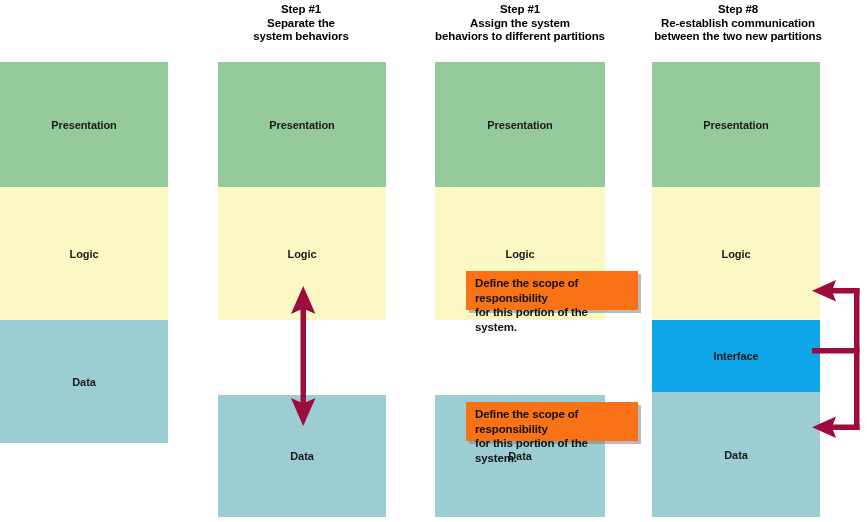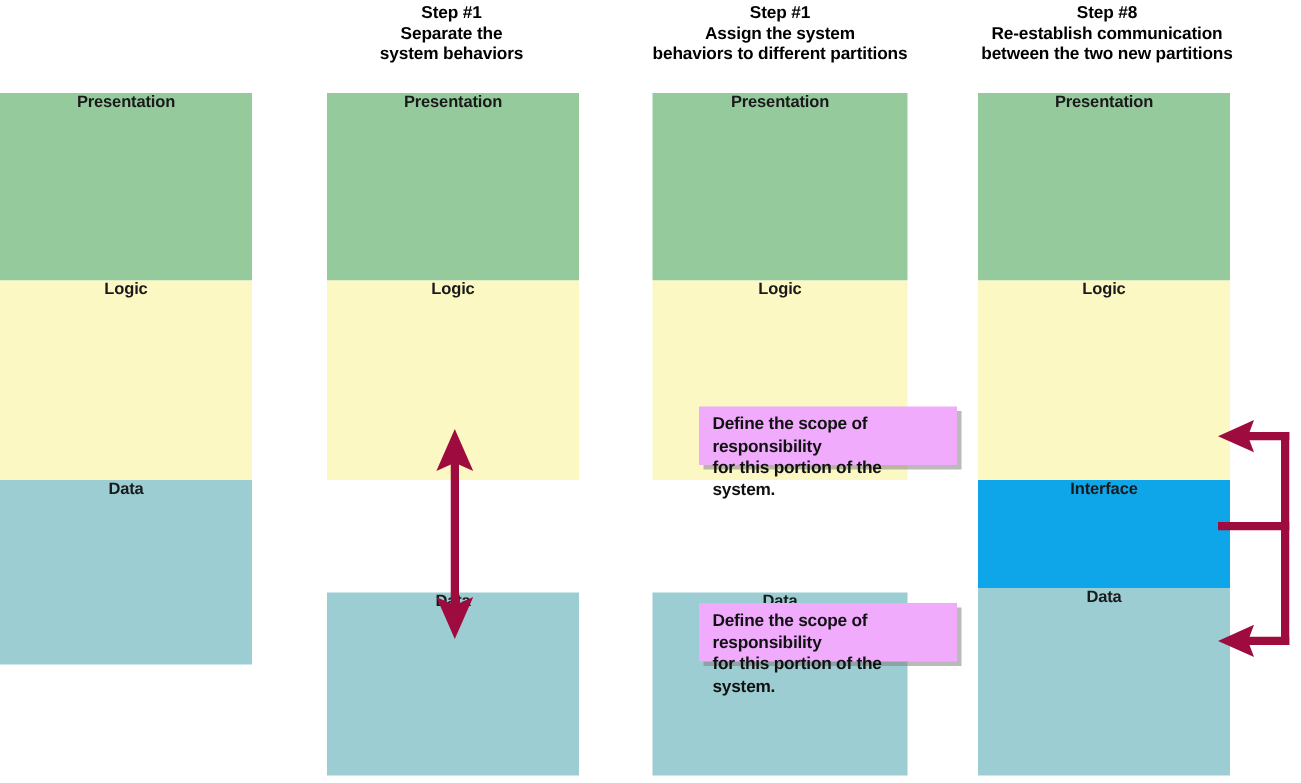--- a/index.html
+++ b/index.html
@@ -32,34 +32,35 @@
     color: #000000;
     line-height: 13.5px;
     letter-spacing: -0.1px;
     white-space: pre-line;
   }
 
   
   .block {
     position: absolute;
     display: flex;
+    align-items: center;
     justify-content: center;
   }
   .block-label {
     font-size: 11px;
     font-weight: bold;
     color: #1a1a1a;
     letter-spacing: -0.1px;
     text-align: center;
   }
 
   
   .callout {
     position: absolute;
-    background: #f0abfc;
+    background: #f97316;
     box-sizing: border-box;
     padding: 5px 20px 4px 9px;
     box-shadow: 3px 3px 0 0 rgba(130,130,130,0.55);
     border: 0;
   }
   .callout-text {
     font-size: 11.5px;
     font-weight: bold;
     color: #111111;
     line-height: 14.5px;

